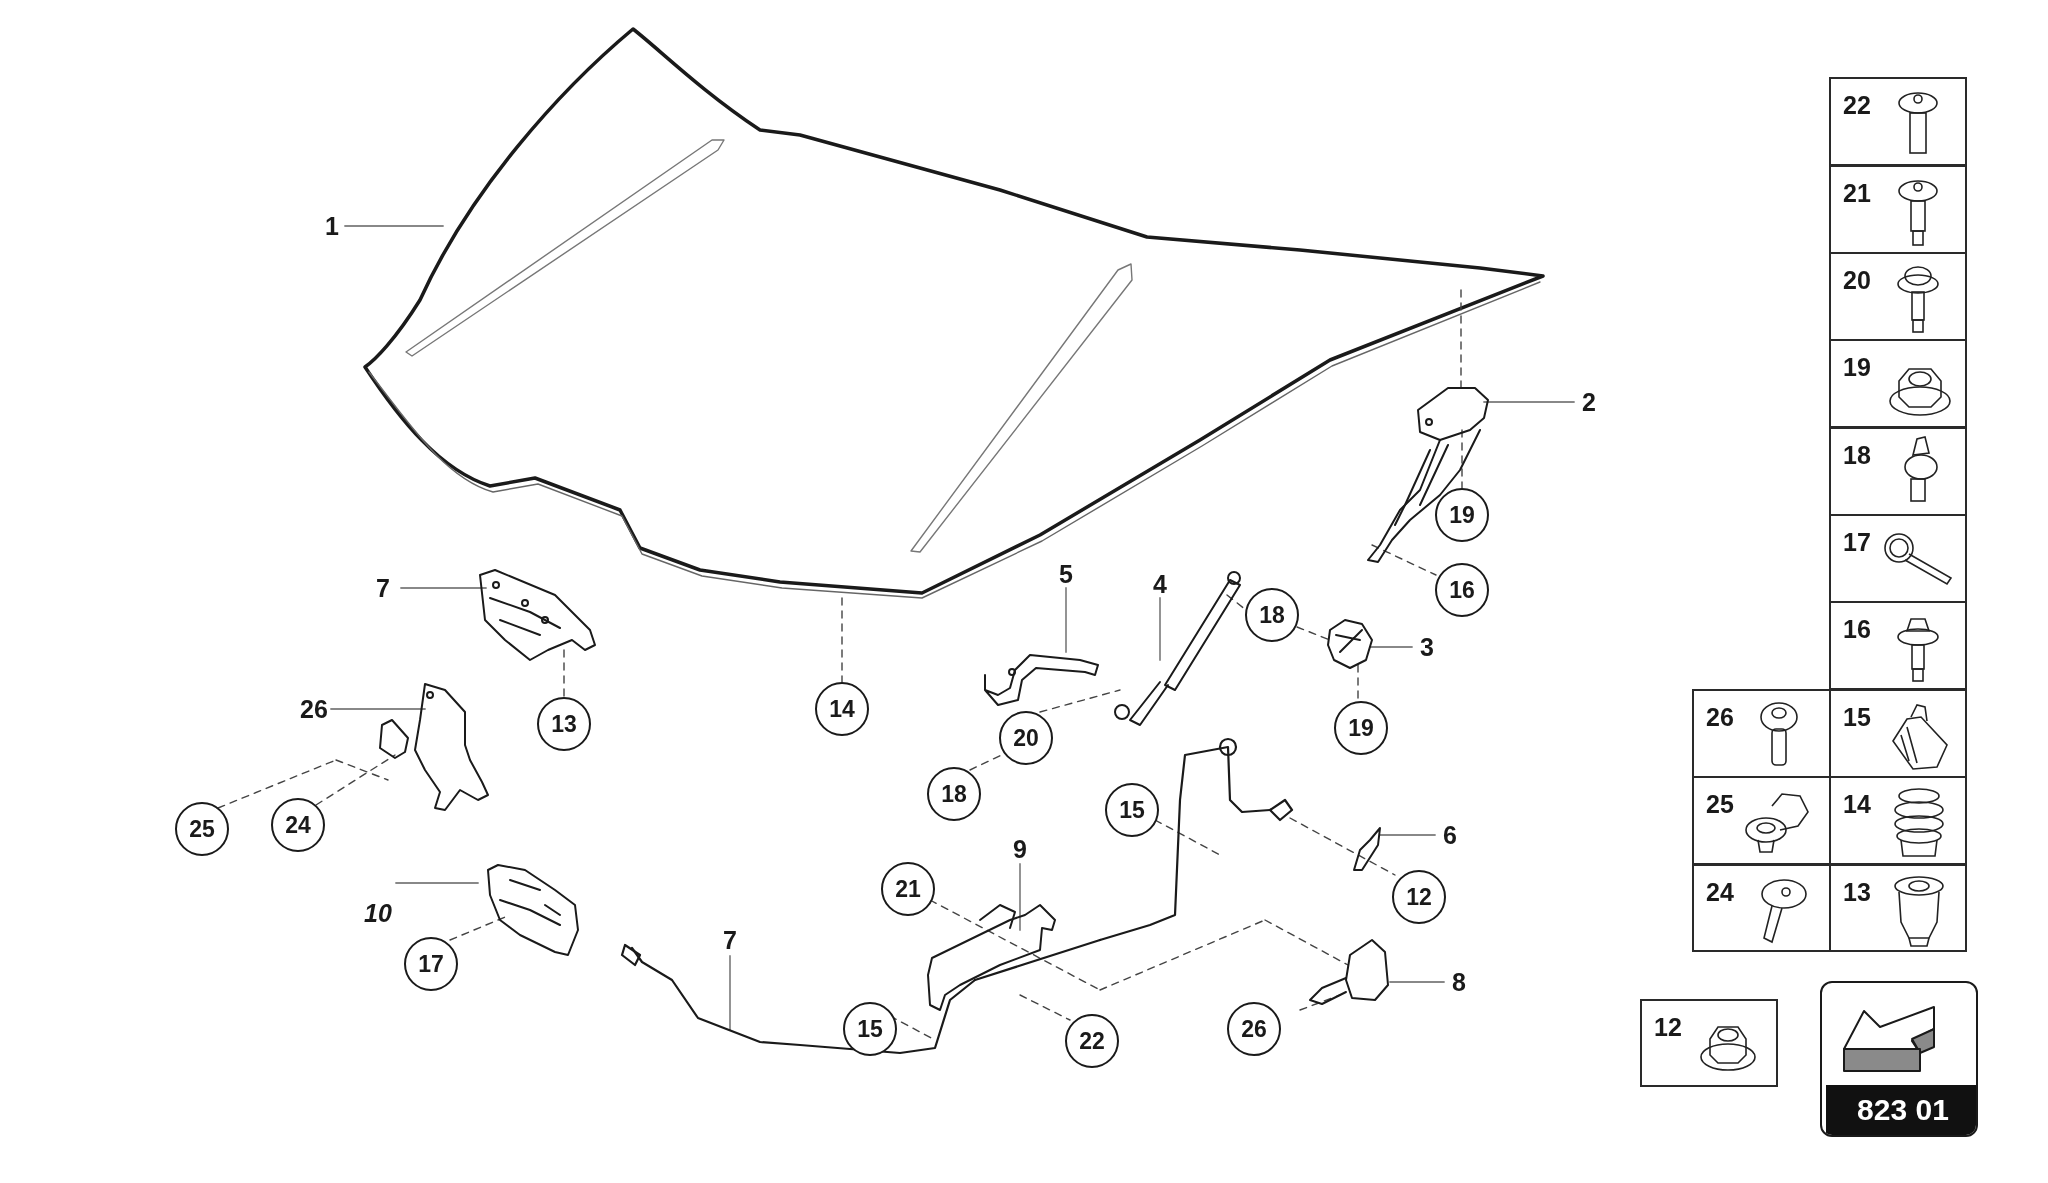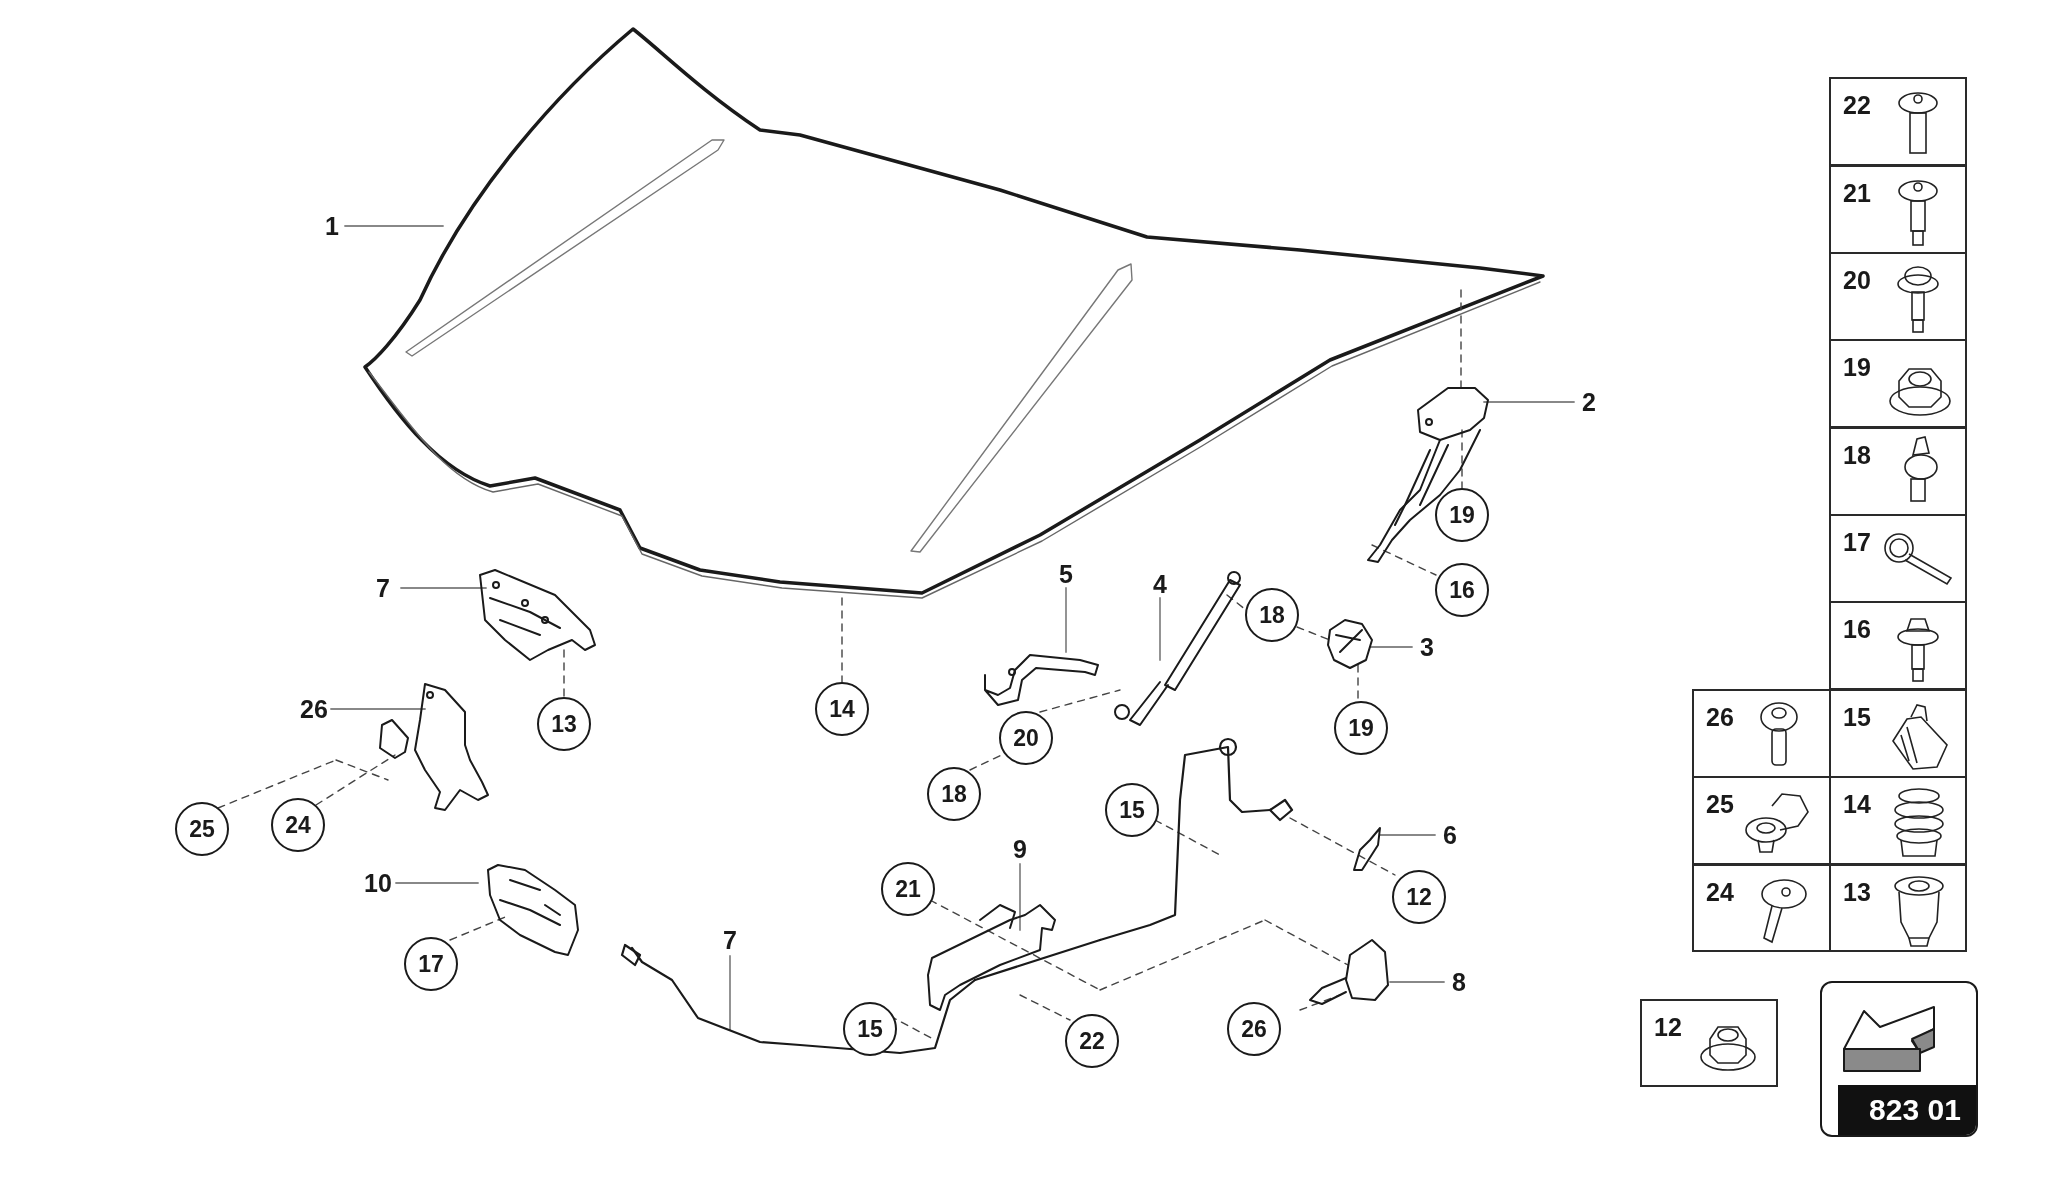--- a/index.html
+++ b/index.html
@@ -9,21 +9,21 @@
   .lbl { position: absolute; font-family: "Liberation Sans", sans-serif; font-weight: 700;
          font-size: 25px; color: #1a1a1a; line-height: 1; transform: translate(-50%, -50%); white-space: nowrap; }
   .circ { position: absolute; width: 54px; height: 54px; border: 2.5px solid #1a1a1a; border-radius: 50%;
           background: #fff; box-sizing: border-box; display: flex; align-items: center; justify-content: center;
           transform: translate(-50%, -50%); font-weight: 700; font-size: 23px; cursor: pointer; }
   .cell { position: absolute; box-sizing: border-box; border: 2px solid #2a2a2a; background: #fff; }
   .cell .num { position: absolute; left: 12px; top: 12px; font-weight: 700; font-size: 25px; }
   .cell svg { position: absolute; }
   .ref-box { position: absolute; left: 1820px; top: 981px; width: 158px; height: 156px; box-sizing: border-box;
              border: 2.5px solid #1a1a1a; border-radius: 12px; overflow: hidden; background: #fff; cursor: pointer; }
-  .ref-code { position: absolute; left: 16px; bottom: 0; width: 100%; height: 50px; background: #111;
+  .ref-code { position: absolute; left: 4px; bottom: 0; width: 100%; height: 50px; background: #111;
               color: #fff; font-weight: 700; font-size: 30px; display: flex; align-items: center; justify-content: center; }
 </style>
 </head>
 <body>
 
 <svg id="canvas" viewBox="0 0 2048 1183" xmlns="http://www.w3.org/2000/svg">
   <g fill="none" stroke="#1a1a1a" stroke-linejoin="round" stroke-linecap="round">
 
     <g>
       <path d="M633,29 C560,90 470,190 420,300 C395,340 375,360 365,367 C400,420 440,470 490,486 L535,478 L620,510 L640,548 L700,570 L780,582 L922,593 L1040,535 L1200,440 L1330,360 L1543,276 L1480,268 L1300,250 L1147,237 L1000,190 L800,135 L760,130 C700,90 660,50 633,29 Z" stroke-width="3.5"></path>
@@ -143,21 +143,21 @@
 <div id="labels">
     <div class="lbl" style="left: 332px; top: 226px;">1</div>
     <div class="lbl" style="left: 1589px; top: 402px;">2</div>
     <div class="lbl" style="left: 1427px; top: 647px;">3</div>
     <div class="lbl" style="left: 1160px; top: 584px;">4</div>
     <div class="lbl" style="left: 1066px; top: 574px;">5</div>
     <div class="lbl" style="left: 1450px; top: 835px;">6</div>
     <div class="lbl" style="left: 730px; top: 940px;">7</div>
     <div class="lbl" style="left: 1459px; top: 982px;">8</div>
     <div class="lbl" style="left: 1020px; top: 849px;">9</div>
-    <div class="lbl" style="left: 378px; top: 883px;">10</div>
+    <div class="lbl" style="left: 378px; top: 913px; font-style: italic;">10</div>
     <div class="lbl" style="left: 383px; top: 588px;">7</div>
     <div class="lbl" style="left: 314px; top: 709px;">26</div>
   </div>
 <div id="callouts">
     <div class="circ" style="left: 1462px; top: 515px;">19</div>
     <div class="circ" style="left: 1462px; top: 590px;">16</div>
     <div class="circ" style="left: 1272px; top: 615px;">18</div>
     <div class="circ" style="left: 1361px; top: 728px;">19</div>
     <div class="circ" style="left: 564px; top: 724px;">13</div>
     <div class="circ" style="left: 842px; top: 709px;">14</div>

